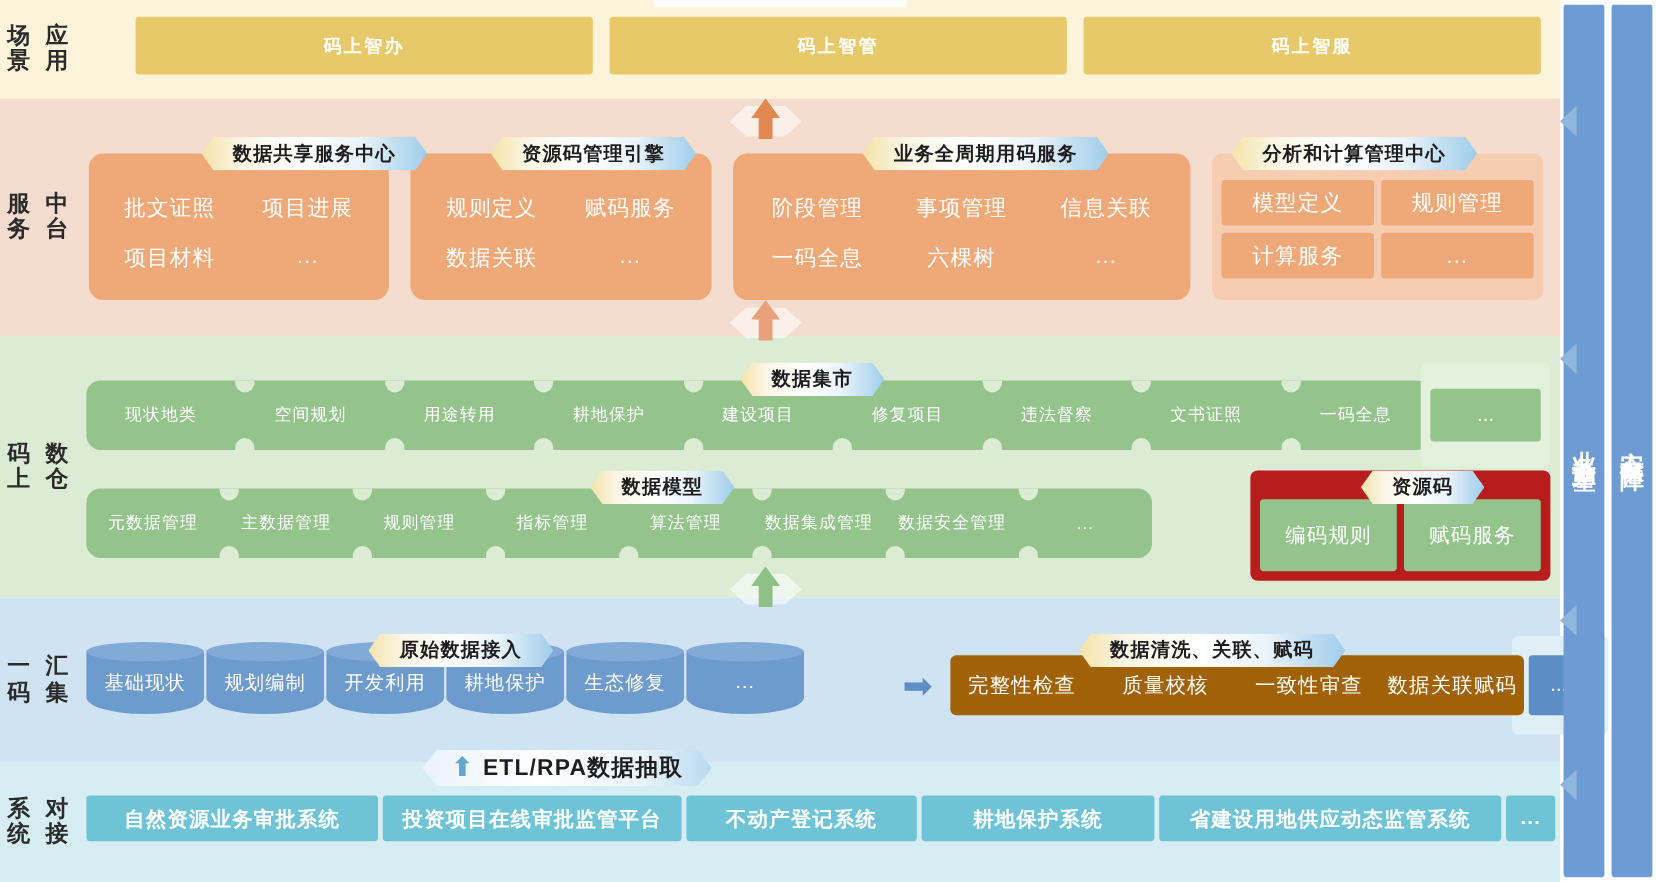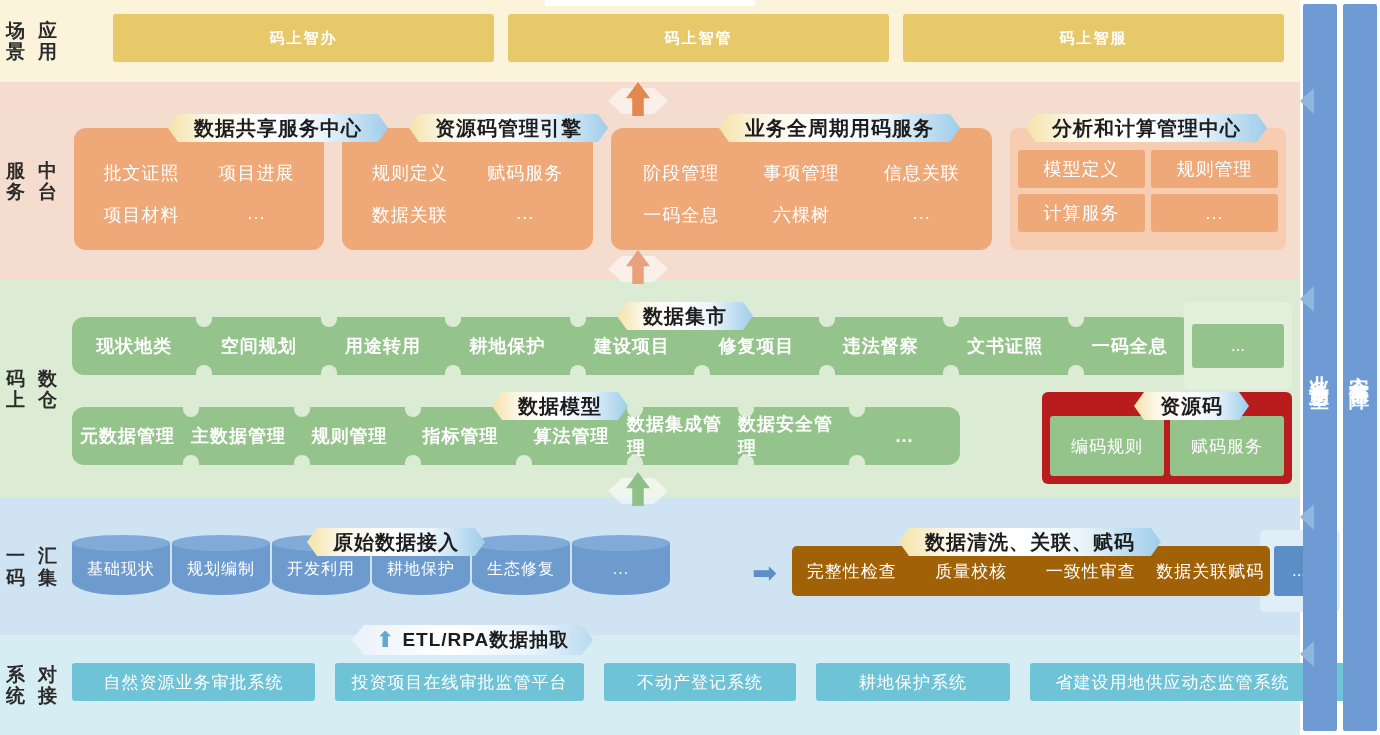--- a/index.html
+++ b/index.html
@@ -33,21 +33,21 @@
     flex:1; height:48px; background:#E8C96A; border-radius:3px;
     display:flex; align-items:center; justify-content:center;
     color:#ffffff; font-size:15px; font-weight:bold; letter-spacing:2px;
   }
 
   
   .ribbon {
     position:absolute; height:28px; z-index:9;
     display:flex; align-items:center; justify-content:center;
     padding:0 26px; white-space:nowrap;
-    font-size:20px; font-weight:bold; color:#1d1d1d; letter-spacing:1px;
+    font-size:16px; font-weight:bold; color:#1d1d1d; letter-spacing:1px;
     background:linear-gradient(90deg,#F5E3A8 0%, #FBF6E6 18%, #FFFFFF 45%,
                                #EAF4FB 70%, #9FCDEA 100%);
     clip-path:polygon(0% 50%, 10px 0%, calc(100% - 10px) 0%, 100% 50%,
                       calc(100% - 10px) 100%, 10px 100%);
   }
 
   
   .serv-wrap { position:absolute; left:10px; right:14px; top:46px; display:flex; gap:18px; }
   .serv-panel {
     background:#EFA878; border-radius:12px; padding:24px 10px 14px;
@@ -75,21 +75,21 @@
     display:flex; align-items:center; justify-content:center;
     color:#ffffff; font-size:18px; letter-spacing:1px;
   }
 
   
   .ware-row1 { position:absolute; left:8px; right:108px; top:37px; display:flex; }
   .ware-row2 { position:absolute; left:8px; right:340px; top:127px; display:flex; }
   .ware-cellrow { flex:1; height:58px; background:#94C48C; display:flex; }
   .ware-cell {
     flex:1; display:flex; align-items:center; justify-content:center;
-    color:#ffffff; font-size:18px; letter-spacing:1px; position:relative;font-weight:bold;
+    color:#ffffff; font-size:14px; letter-spacing:1px; position:relative;
   }
   .ware-cell + .ware-cell::before {
     content:""; position:absolute; left:0; top:0; width:16px; height:10px;
     background:#DCEBD3; border-radius:0 0 10px 10px;
   }
   .ware-cell + .ware-cell::after {
     content:""; position:absolute; left:0; bottom:0; width:16px; height:10px;
     background:#DCEBD3; border-radius:10px 10px 0 0;
   }
   .ware-cellrow { border-radius:12px; }
@@ -156,21 +156,21 @@
     height:30px; display:flex; align-items:center; gap:7px;
     padding:0 24px; white-space:nowrap;
     font-size:19px; font-weight:bold; color:#1d1d1d; letter-spacing:1px;
     background:linear-gradient(90deg,#EAF2FA 0%, #FFFFFF 40%, #EAF4FB 75%, #B9DAF0 100%);
     clip-path:polygon(0% 50%, 12px 0%, calc(100% - 12px) 0%, 100% 50%,
                       calc(100% - 12px) 100%, 12px 100%);
   }
   .etl-arrow { font-size:22px; color:#62A8CE; line-height:1; }
 
   
-  .sys-row { position:absolute; left:8px; right:14px; top:28px; display:flex; gap:20px; }
+  .sys-row { position:absolute; left:8px; right:14px; top:28px; display:flex; gap:4px;font-weight:bold; }
   .sys-box {
     height:38px; background:#6FC3D6; border-radius:3px;
     display:flex; align-items:center; justify-content:center;
     color:#ffffff; font-size:17px; letter-spacing:1px; padding:0 12px;
   }
   .sys-b0{flex:0 0 243px;} .sys-b1{flex:0 0 249px;} .sys-b2{flex:0 0 192px;}
   .sys-b3{flex:0 0 194px;} .sys-b4{flex:0 0 285px;} .sys-b5{flex:1;}
 
   
   .up-arrow { position:absolute; z-index:8; width:60px; height:34px; }

